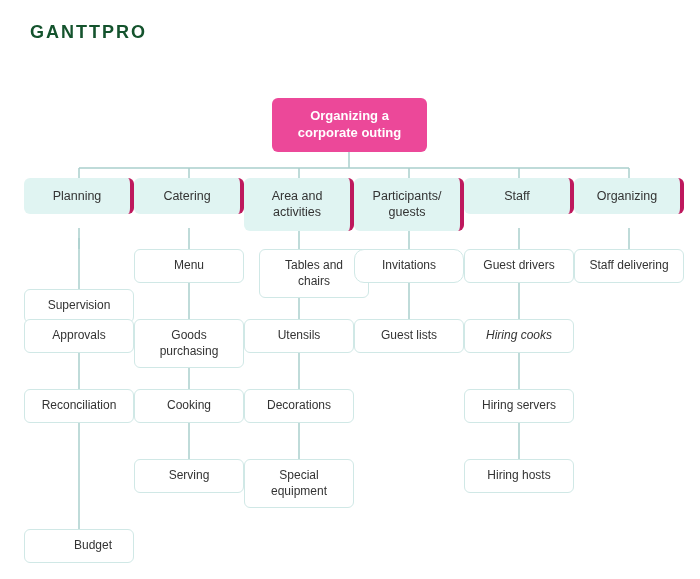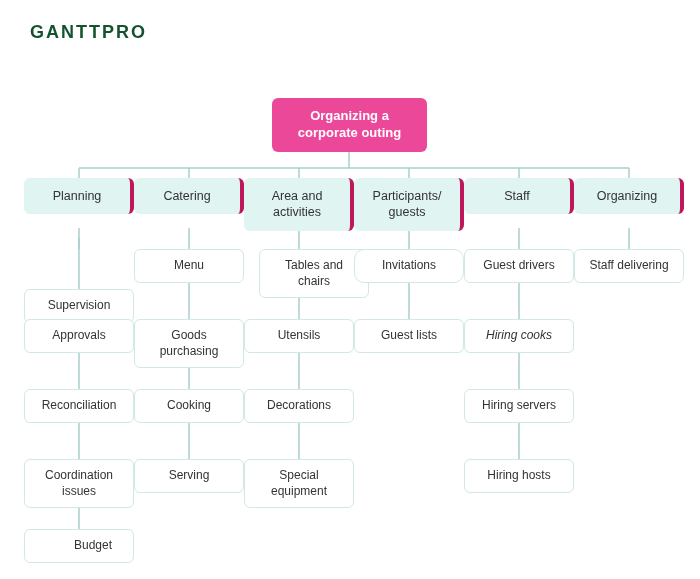--- a/index.html
+++ b/index.html
@@ -148,21 +148,20 @@
   <div class="level1-node" style="left:24px;">Planning</div>
   <div class="level1-node" style="left:134px;">Catering</div>
   <div class="level1-node" style="left:244px;">Area and activities</div>
   <div class="level1-node" style="left:354px;">Participants/ guests</div>
   <div class="level1-node" style="left:464px;">Staff</div>
   <div class="level1-node" style="left:574px;">Organizing</div>
 
   <div class="level2-node" style="left:24px; top:249px;margin-top:40px;">Supervision</div>
   <div class="level2-node" style="left:24px; top:319px;">Approvals</div>
   <div class="level2-node" style="left:24px; top:389px;">Reconciliation</div>
-  <div class="level2-node" style="left:24px; top:459px;">Coordination issues</div>
   <div class="level2-node" style="left:24px; top:529px;padding-left:36px;">Budget</div>
 
   <div class="level2-node" style="left:134px; top:249px;">Menu</div>
   <div class="level2-node" style="left:134px; top:319px;">Goods purchasing</div>
   <div class="level2-node" style="left:134px; top:389px;">Cooking</div>
   <div class="level2-node" style="left:134px; top:459px;">Serving</div>
 
   <div class="level2-node" style="left:259px; top:249px;">Tables and chairs</div>
   <div class="level2-node" style="left:244px; top:319px;">Utensils</div>
   <div class="level2-node" style="left:244px; top:389px;">Decorations</div>

